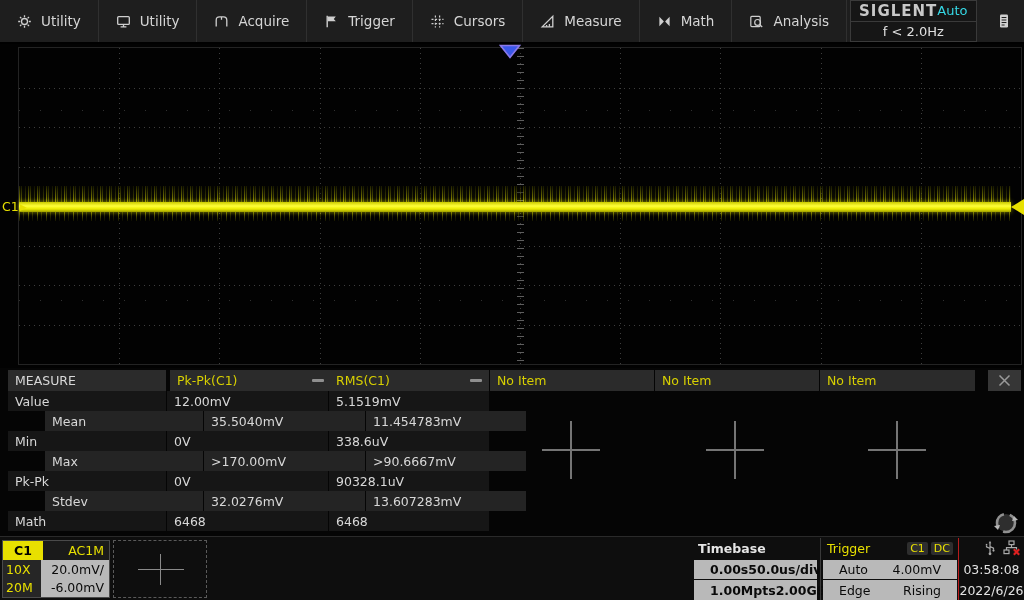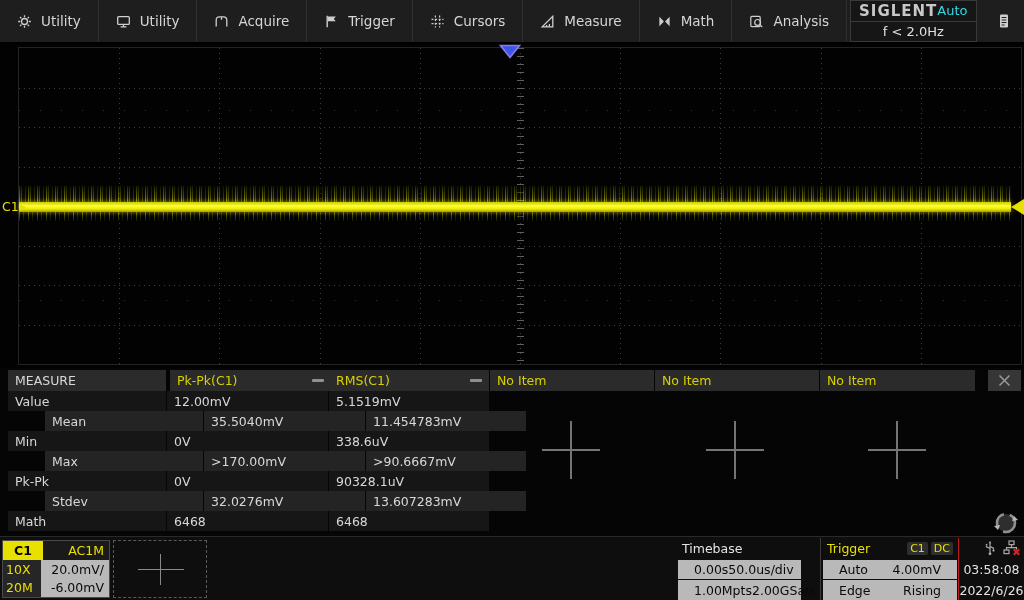--- a/index.html
+++ b/index.html
@@ -81,21 +81,21 @@
              display:flex; align-items:center; justify-content:center; }
   .cb-coup { flex:1; color:#e8e000; display:flex; align-items:center; justify-content:flex-end; padding-right:5px; }
   .cb-ylab { width:38px; color:#e8e000; display:flex; align-items:center; padding-left:3px; background:#262626; }
   .cb-val  { flex:1; background:#b9b9b9; color:#0a0a0a; display:flex; align-items:center;
              justify-content:flex-end; padding-right:5px; }
   #addchan { position:absolute; left:113px; top:3px; width:94px; height:58px; border:1px dashed #5a5a5a; }
   #addchan::before { content:""; position:absolute; left:24px; top:28px; width:46px; height:1px; background:#8a8a8a; }
   #addchan::after  { content:""; position:absolute; left:46px; top:13px; width:1px; height:31px; background:#8a8a8a; }
 
   .info-panel { position:absolute; top:1px; height:62px; display:flex; flex-direction:column; }
-  #timebase { left:678px; width:123px; }
+  #timebase { left:694px; width:123px;font-weight:bold; }
   #trigpanel { left:820px; width:137px; border-left:1px solid #3a3a3a; padding-left:2px; }
   #statuspanel { left:958px; width:66px; border-left:1px solid #b91c1c; }
   .ip-head { height:21px; display:flex; align-items:center; justify-content:space-between; padding:0 4px; }
   .ip-title { color:#e4e4e4; }
   .ip-title.yellow { color:#e8e000; }
   .ip-badges { display:flex; gap:3px; }
   .badge { background:#2e2e2e; color:#e8e000; font-size:11px; padding:0 3px; border-radius:2px; }
   .ip-row { height:20px; margin-top:1px; background:#b9b9b9; color:#0a0a0a;
             display:flex; align-items:center; justify-content:space-between; padding:0 16px; }
   .st-icons { height:21px; display:flex; align-items:center; justify-content:flex-end; gap:6px; padding-right:3px; }

